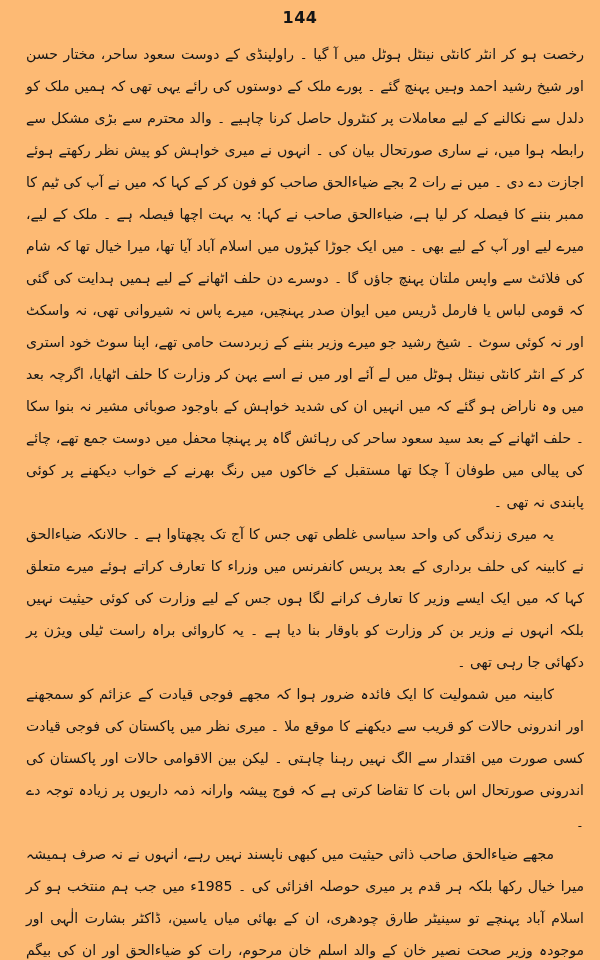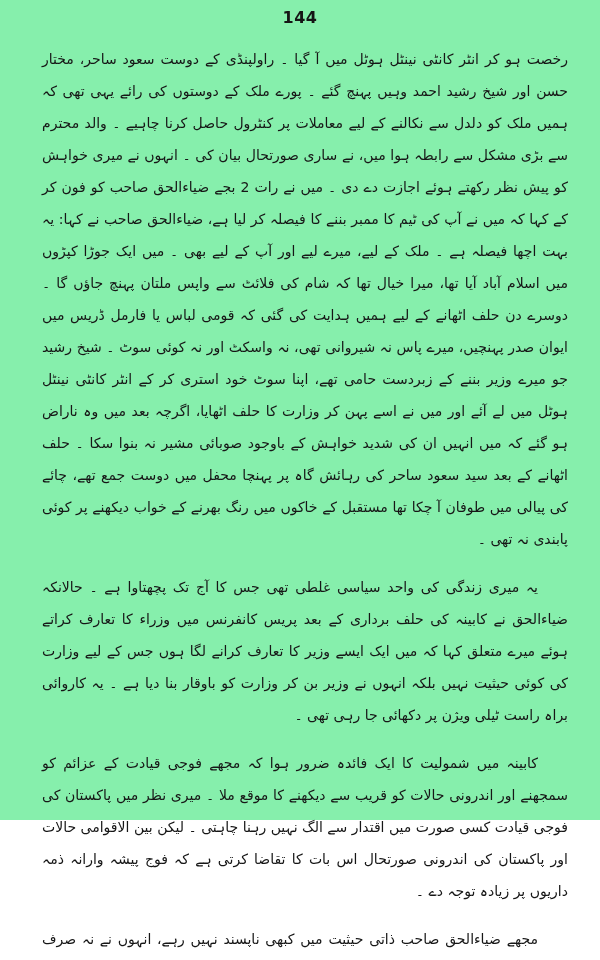--- a/index.html
+++ b/index.html
@@ -9,22 +9,22 @@
   }
   body {
     width: 600px;
     height: 960px;
     overflow: hidden;
     font-family: "DejaVu Sans", sans-serif;
   }
   .page {
     position: relative;
     width: 600px;
-    height: 820px;
-    background: #86efac;
+    height: 960px;
+    background: #fdba74;
     color: #141414;
   }
   .page-number {
     text-align: center;
     padding-top: 8px;
     font-size: 16px;
     font-weight: bold;
     letter-spacing: 0.5px;
     color: #151515;
     font-family: "DejaVu Sans", sans-serif;
@@ -34,21 +34,21 @@
     unicode-bidi: embed;
     margin: 11px 16px 0 26px;
     text-align: justify;
     text-justify: inter-word;
     font-size: 14px;
     line-height: 32px;
     color: #161616;
     font-family: "DejaVu Sans", sans-serif;
   }
   .para {
-    margin: 16px;
+    margin: 0;
     padding: 0;
   }
   .para.indent {
     text-indent: 30px;
   }
 </style>
 </head>
 <body>
 
 <div class="page">

